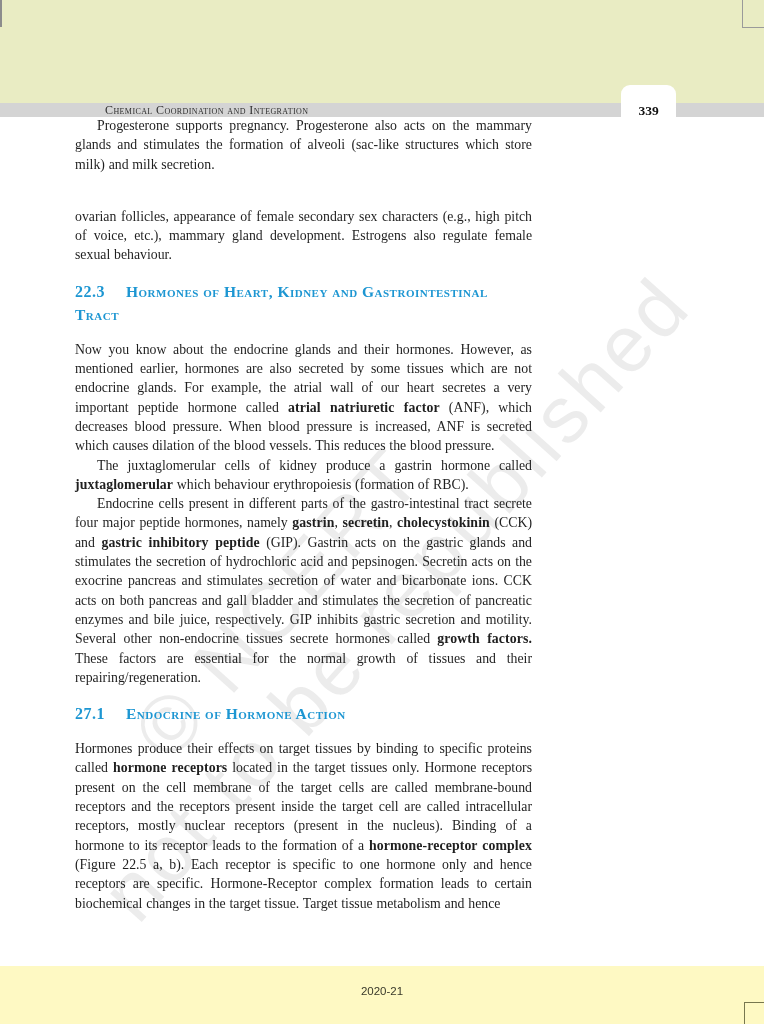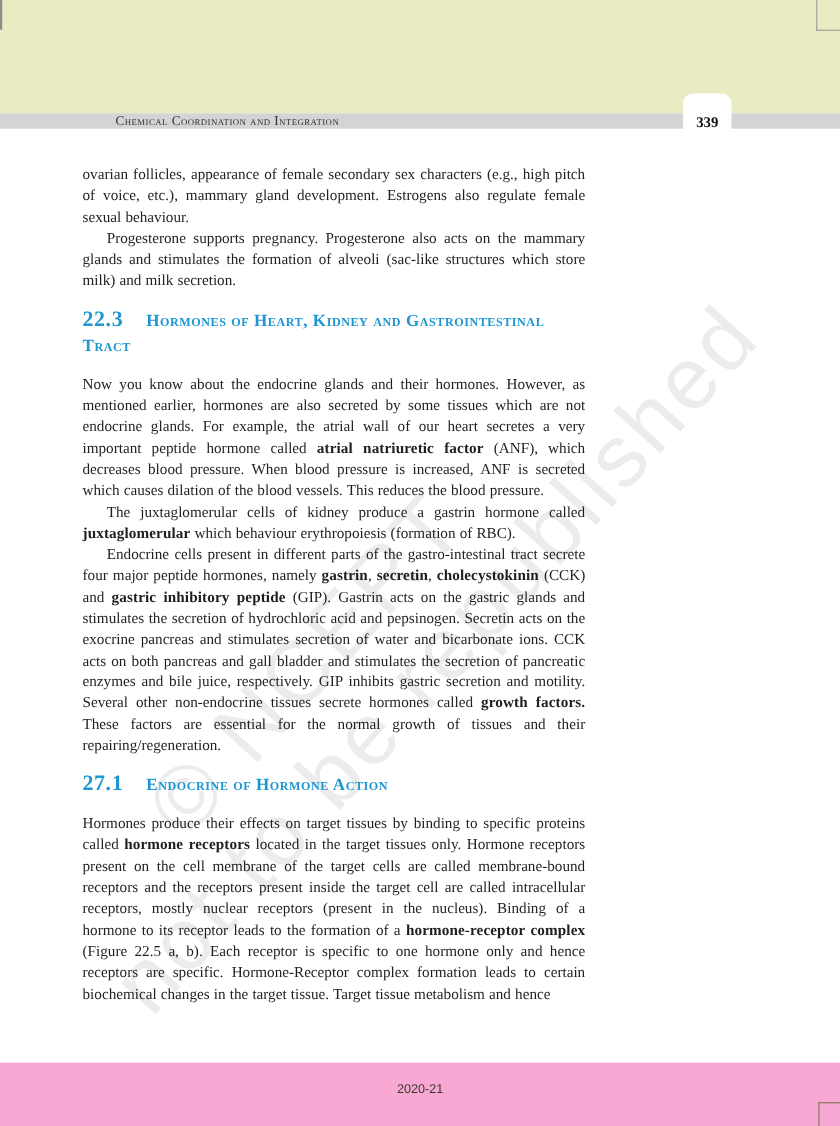--- a/index.html
+++ b/index.html
@@ -22,21 +22,21 @@
     position:absolute; left:0; top:103px; width:764px; height:14px;
     background:#d4d4d4;
   }
   .header-title {
     position:absolute; left:105px; top:0; height:14px; line-height:14px;
     font-variant:small-caps; font-size:12px; letter-spacing:0.4px;
     color:#2e2e2e; white-space:nowrap;
   }
   
   .page-tab {
-    position:absolute; left:621px; top:85px; width:44px; height:33px;
+    position:absolute; left:621px; top:85px; width:55px; height:33px;
     background:#ffffff; border-radius:9px 9px 0 0;
     display:flex; align-items:flex-end; justify-content:center;
   }
   .page-num {
     font-weight:bold; font-size:13.5px; line-height:15px; color:#111;
   }
 
   
   .watermark {
     position:absolute; inset:0; overflow:hidden; z-index:0;
@@ -62,27 +62,27 @@
     text-align:justify; word-spacing:0.3px;
   }
   .para.first { margin-top:33px; }
   .para.indent { text-indent:22px; }
   .para b { font-weight:bold; letter-spacing:0.1px; }
 
   .section-heading {
     margin:14px 0 15px 0; padding:0;
     color:#1d96d2; font-weight:bold; line-height:21px;
   }
-  .sec-num { display:inline-block; font-size:20px; margin-right:15px; letter-spacing:0.5px; }
+  .sec-num { display:inline-block; font-size:16px; margin-right:15px; letter-spacing:0.5px; }
   .sec-title { font-size:15.5px; font-variant:small-caps; letter-spacing:0.5px; }
 
   
   .footer-bar {
     position:absolute; left:0; top:966px; width:764px; height:58px;
-    background:#f9a8d4;
+    background:#fef9c3;
     display:flex; align-items:center; justify-content:center;
   }
   .footer-year {
     font-family:"Liberation Sans", sans-serif;
     font-size:11.5px; color:#39392a; margin-top:-8px;
   }
 
   
   .crop-mark { position:absolute; z-index:2; }
   .crop-mark.tl { left:0; top:0; width:2px; height:27px; border-left:2px solid #8c8c8c; }
@@ -110,23 +110,23 @@
     <span class="page-num">339</span>
   </div>
 
   <div class="watermark">
     <div class="wm wm1">© NCERT</div>
     <div class="wm wm2">not to be republished</div>
   </div>
 
   <main class="content">
 
+    <p class="para indent"><span>Progesterone supports pregnancy. Progesterone also acts on the mammary glands and stimulates the formation of alveoli (sac-like structures which store milk) and milk secretion.</span></p>
+
     <p class="para first"><span>ovarian follicles, appearance of female secondary sex characters (e.g., high pitch of voice, etc.), mammary gland development. Estrogens also regulate female sexual behaviour.</span></p>
-
-    <p class="para indent"><span>Progesterone supports pregnancy. Progesterone also acts on the mammary glands and stimulates the formation of alveoli (sac-like structures which store milk) and milk secretion.</span></p>
 
     <h2 class="section-heading">
       <span class="sec-num">22.3</span>
       <span class="sec-title">Hormones of Heart, Kidney and Gastrointestinal Tract</span>
     </h2>
 
     <p class="para"><span>Now you know about the endocrine glands and their hormones. However, as mentioned earlier, hormones are also secreted by some tissues which are not endocrine glands. For example, the atrial wall of our heart secretes a very important peptide hormone called </span><b>atrial natriuretic factor</b><span> (ANF), which decreases blood pressure. When blood pressure is increased, ANF is secreted which causes dilation of the blood vessels. This reduces the blood pressure.</span></p>
 
     <p class="para indent"><span>The juxtaglomerular cells of kidney produce a gastrin hormone called </span><b>juxtaglomerular</b><span> which behaviour erythropoiesis (formation of RBC).</span></p>
 

